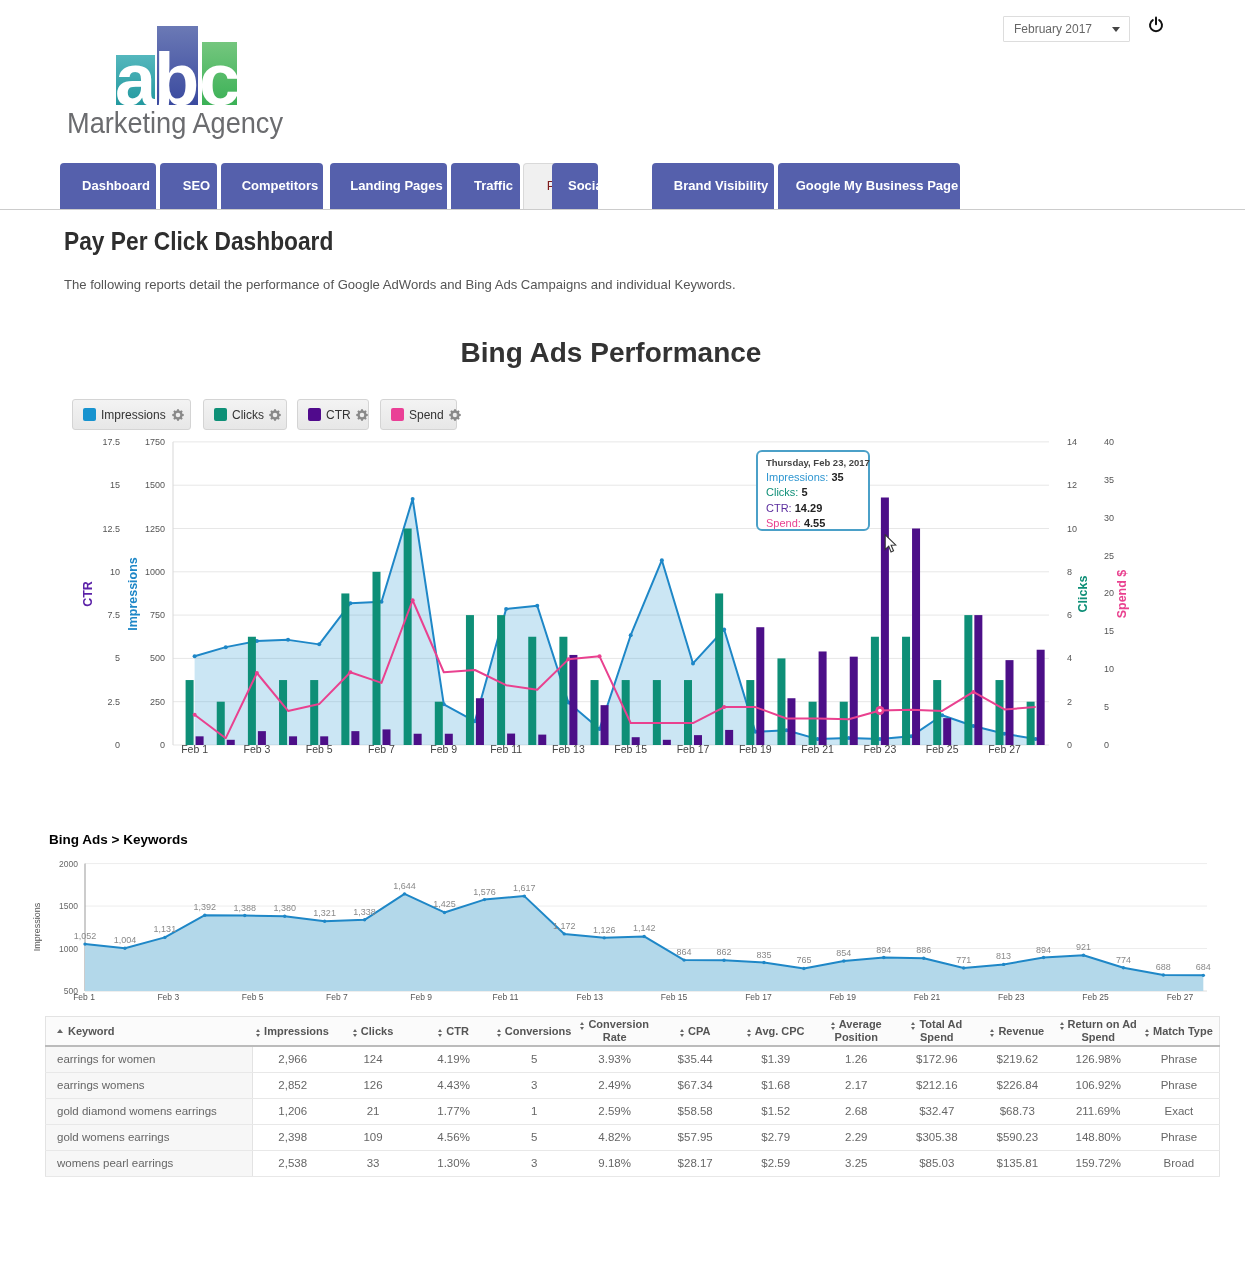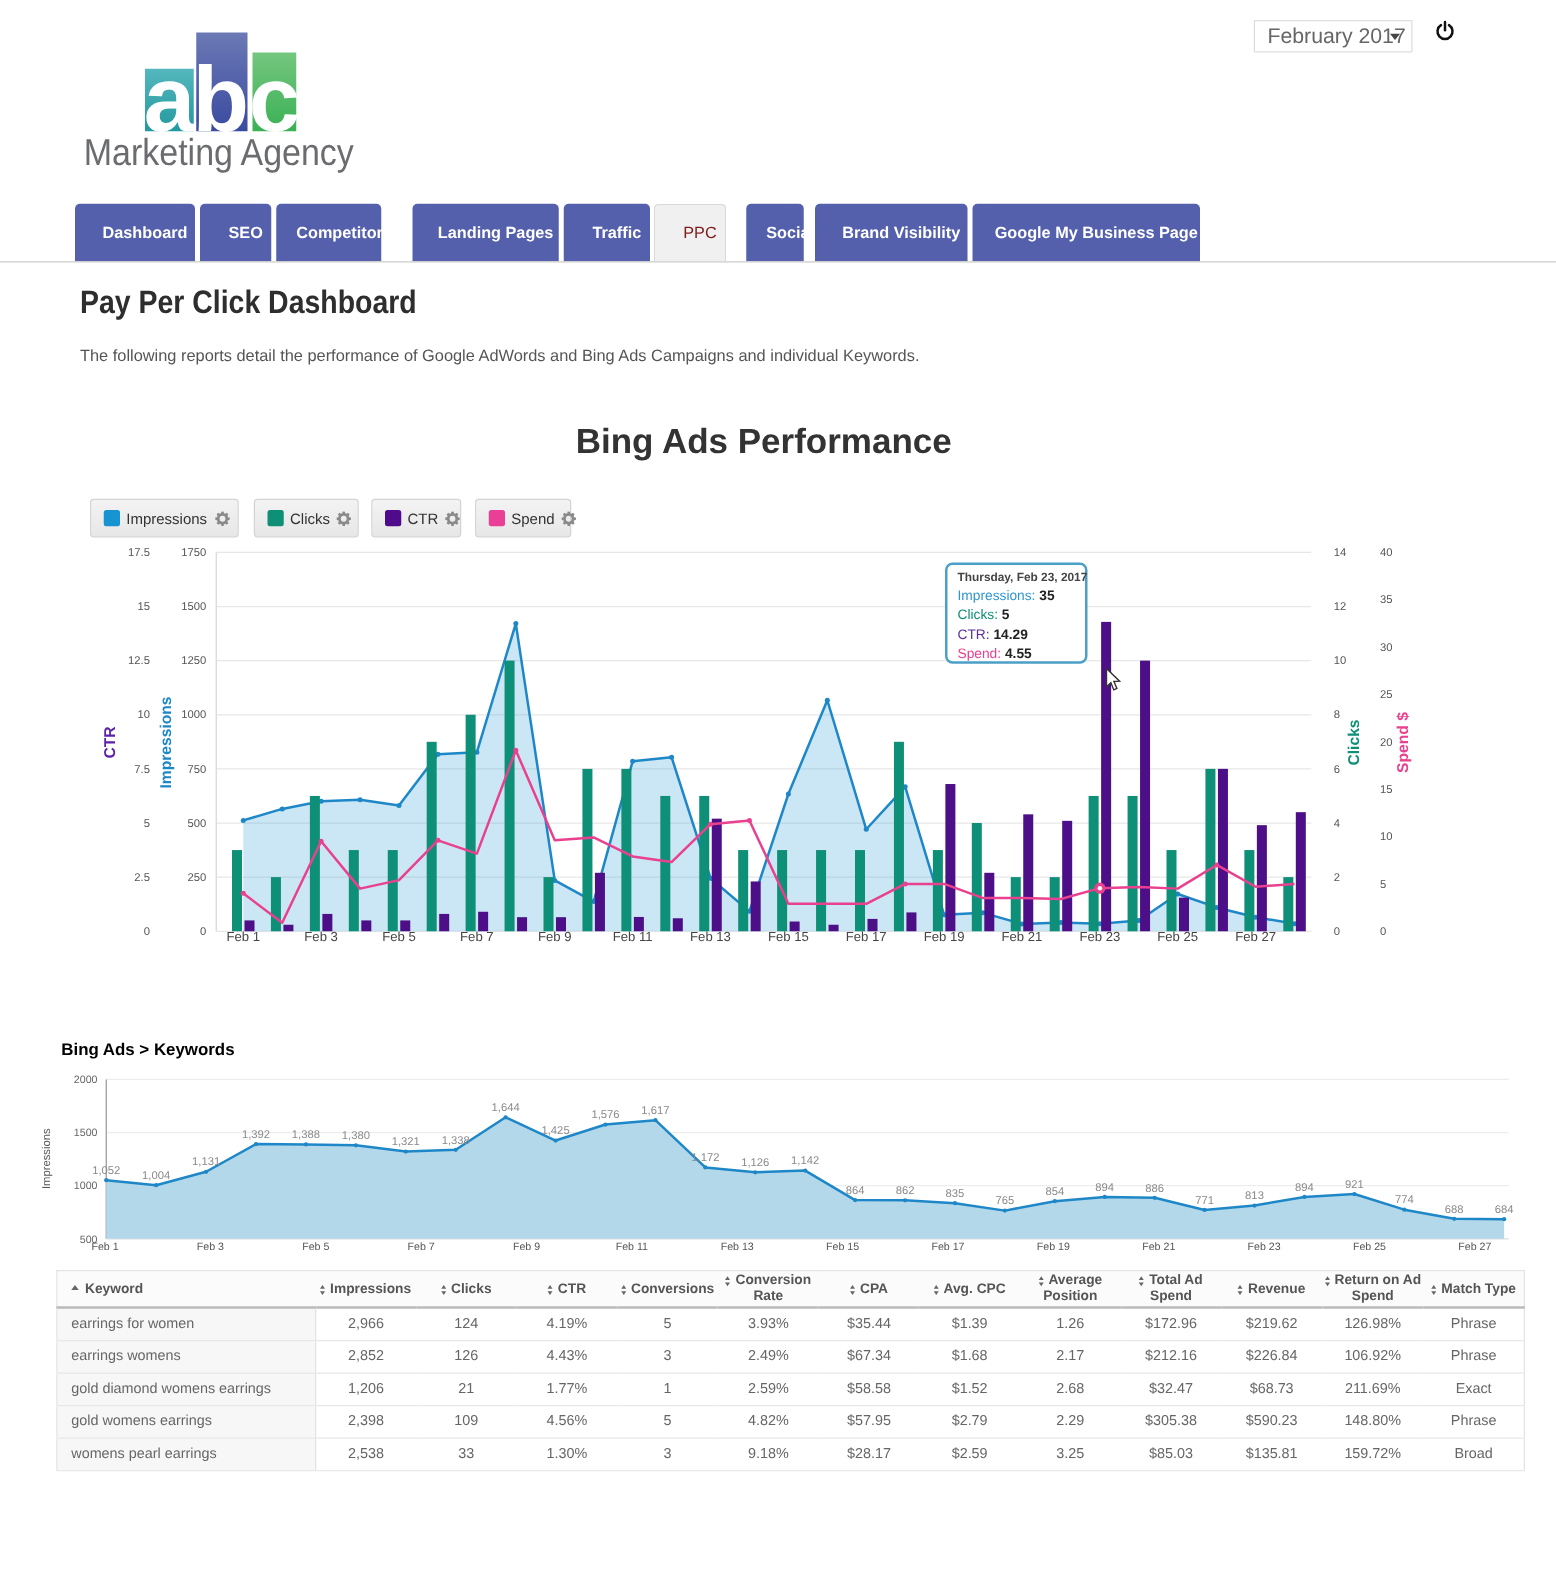--- a/index.html
+++ b/index.html
@@ -6,21 +6,21 @@
 html,body { width:1245px; height:1265px; background:#fff; font-family:"Liberation Sans",sans-serif; position:relative; overflow:hidden; }
 .rect { position:absolute; }
 #r1 { left:116px; top:55px; width:39px; height:50px; background:linear-gradient(#54b7bd,#23999f); }
 #r2 { left:157px; top:26px; width:41px; height:79px; background:linear-gradient(#6b79b5,#3a4a9f); }
 #r3 { left:202px; top:42px; width:35px; height:63px; background:linear-gradient(#74c67e,#3bb156); }
 .lt { position:absolute; font-size:74px; font-weight:bold; color:#fff; line-height:74px; top:43px; }
 #la { left:115px; }
 #lb { left:154px; }
 #lc { left:199px; }
 #magency { position:absolute; left:67px; top:106px; font-size:30px; color:#6b6c6f; transform:scaleX(0.906); transform-origin:left; white-space:nowrap; }
-#sel { position:absolute; left:1003px; top:16px; width:127px; height:26px; border:1px solid #ddd; border-radius:1px; background:#fff; font-size:17px; color:#666; line-height:24px; padding-left:10px; }
+#sel { position:absolute; left:1003px; top:16px; width:127px; height:26px; border:1px solid #ddd; border-radius:1px; background:#fff; font-size:12px; color:#666; line-height:24px; padding-left:10px; }
 #sel .arr { position:absolute; right:9px; top:10px; width:0; height:0; border-left:4px solid transparent; border-right:4px solid transparent; border-top:5.5px solid #444; }
 #tabline { position:absolute; left:0; top:209px; width:1245px; height:1px; background:#ccc; }
 .tab { position:absolute; top:163px; height:46px; background:#5560ac; border-radius:4px 4px 0 0; color:#fff; font-size:13px; font-weight:bold; text-align:center; line-height:46px;padding-left:16px; }
 .tab.active { background:#f0f0f0; color:#7f1d1d; font-weight:normal; border:1px solid #d9d9d9; border-bottom:none; line-height:44px; }
 #h1 { position:absolute; left:64px; top:226px; font-size:26px; font-weight:bold; color:#2e2e2e; transform:scaleX(0.875); transform-origin:left; white-space:nowrap; }
 #sub { position:absolute; left:64px; top:277px; font-size:13.1px; color:#555; }
 #ctitle { position:absolute; left:60px; top:337px; width:1102px; text-align:center; font-size:28px; font-weight:bold; color:#333; }
 .lbtn { position:absolute; top:399px; height:31px; border:1px solid #d4d4d4; border-radius:3px; background:linear-gradient(#f3f3f3,#e7e7e7); display:flex; align-items:center; padding:0 6px 0 10px; }
 .sq { flex:0 0 13px; width:13px; height:13px; border-radius:2px; }
 .ltx { font-size:12px; color:#333; margin:0 5px; flex:1 1 auto; }
@@ -51,25 +51,25 @@
 <span id="lb" class="lt">b</span>
 <span id="lc" class="lt">c</span>
 <div id="magency">Marketing Agency</div>
 <div id="sel">February 2017<span class="arr"></span></div>
 <svg style="position:absolute;left:1148px;top:16px" width="16" height="17" viewBox="0 0 24 25" fill="none" stroke="#111" stroke-width="3" stroke-linecap="round">
     <path d="M7.2 5.9a9 9 0 1 0 9.6 0"></path>
     <line x1="12" y1="2" x2="12" y2="12"></line>
   </svg>
 <div class="tab" style="left:60px;width:96px">Dashboard</div>
 <div class="tab" style="left:160px;width:57px">SEO</div>
-<div class="tab" style="left:221px;width:84px">Competitors</div>
+<div class="tab" style="left:221px;width:102px">Competitors</div>
 <div class="tab" style="left:330px;width:117px">Landing Pages</div>
 <div class="tab" style="left:451px;width:69px">Traffic</div>
 <div class="tab active" style="left:523px;width:58px">PPC</div>
-<div class="tab" style="left:597px;width:46px">Social</div>
+<div class="tab" style="left:552px;width:46px">Social</div>
 <div class="tab" style="left:652px;width:122px">Brand Visibility</div>
 <div class="tab" style="left:778px;width:182px">Google My Business Page</div>
 <div id="tabline"></div>
 <div id="h1">Pay Per Click Dashboard</div>
 <div id="sub">The following reports detail the performance of Google AdWords and Bing Ads Campaigns and individual Keywords.</div>
 <div id="ctitle">Bing Ads Performance</div>
 <div class="lbtn" style="left:72px;width:119px">
     <span class="sq" style="background:#1793cf"></span>
     <span class="ltx">Impressions</span>
     <svg class="gear" width="12" height="12" viewBox="0 0 13 13">

